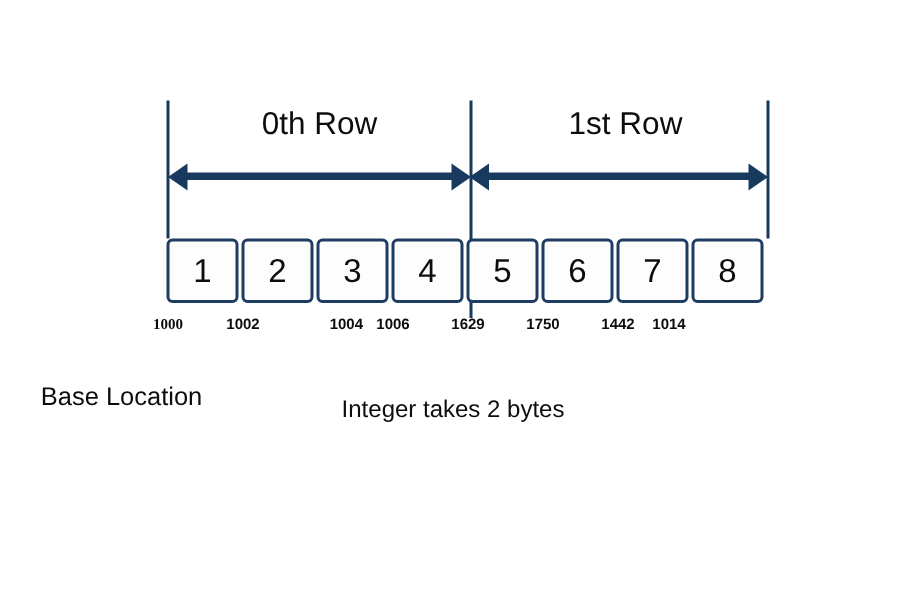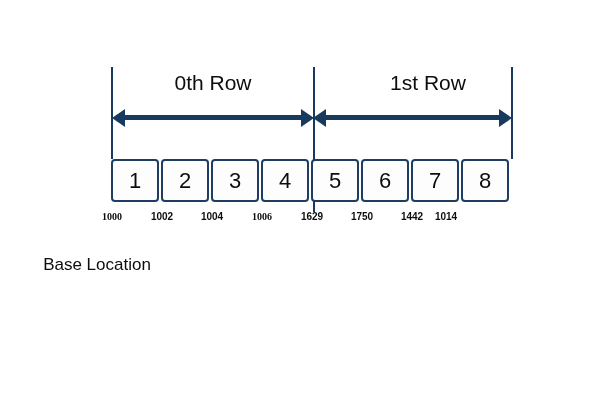--- a/index.html
+++ b/index.html
@@ -38,21 +38,21 @@
   .row-label {
     position: absolute;
     top: 68px;
     font-size: 21px;
     line-height: 30px;
     color: #0d0d0d;
     text-align: center;
     white-space: nowrap;
   }
   .row-label-0 { left: 113px; width: 200px; }
-  .row-label-1 { left: 330px; width: 196px; }
+  .row-label-1 { left: 319px; width: 196px; }
 
   
   .arrow {
     position: absolute;
     height: 24px;
     top: 106px;
   }
   .arrow .shaft {
     position: absolute;
     left: 11px;
@@ -116,21 +116,20 @@
     line-height: 14px;
     color: #0d0d0d;
   }
 
   
   .caption {
     position: absolute;
     text-align: center;
     color: #0d0d0d;
     white-space: nowrap;
-    padding-left: 16px;
   }
   .caption-base {
     left: 0px;
     top: 252px;
     width: 162px;
     font-size: 17px;
     line-height: 25px;
   }
   .caption-note {
     left: 202px;
@@ -169,25 +168,26 @@
     <div class="cell">3</div>
     <div class="cell">4</div>
     <div class="cell">5</div>
     <div class="cell">6</div>
     <div class="cell">7</div>
     <div class="cell">8</div>
   </div>
 
   <div class="addr" style="left: 82px; font-family: Liberation Serif, serif;">1000</div>
   <div class="addr" style="left: 132px;">1002</div>
-  <div class="addr" style="left: 182px;">1004</div>
-  <div class="addr" style="left: 232px; font-family: Liberation Serif, serif;">1006</div>
+  <div class="addr" style="left: 182px; text-align: right;">1004</div>
+  <div class="addr" style="left: 232px;">1006</div>
   <div class="addr" style="left: 282px;">1629</div>
   <div class="addr" style="left: 332px;">1750</div>
   <div class="addr" style="left: 382px;">1442</div>
   <div class="addr" style="left: 416px;">1014</div>
 
   <div class="caption caption-base">
     <div>Base Location</div>
   </div>
 
+  <div class="caption caption-note">Integer takes 2 bytes</div>
 
 </div>
 
 </body></html>

